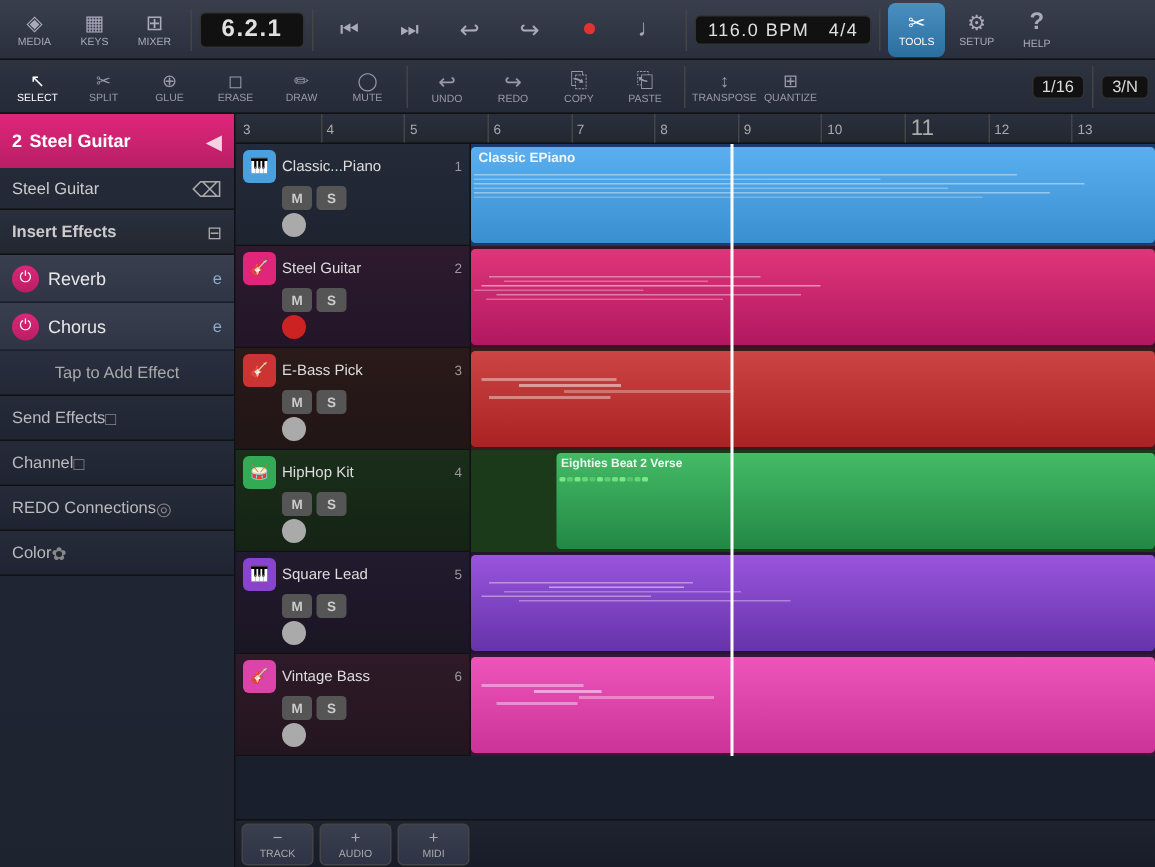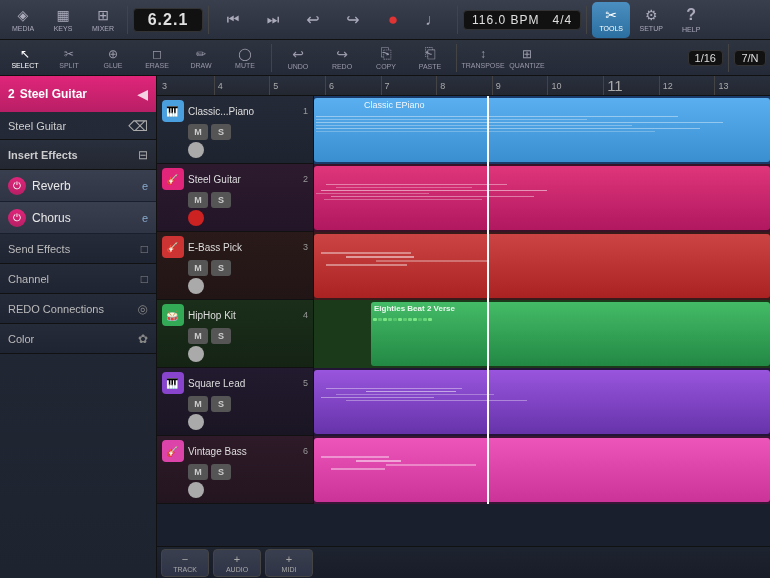--- a/index.html
+++ b/index.html
@@ -225,21 +225,20 @@
       border-bottom: 1px solid #111;
       font-size: 11px;
       color: #aaa;
       cursor: pointer;
     }
 
     
     .collapsed-row {
       display: flex;
       align-items: center;
-      justify-content: space-between;
       padding: 4px 8px;
       height: 30px;
       background: linear-gradient(180deg, #262b3a 0%, #1f2432 100%);
       border-bottom: 1px solid #111;
       cursor: pointer;
     }
     .collapsed-label { font-size: 11px; color: #bbb; font-weight: 500; }
     .collapsed-icon { font-size: 12px; color: #888; }
 
     
@@ -482,21 +481,21 @@
   </button>
   <button class="tool-btn">
     <span class="icon">⊞</span>
     <span class="label">QUANTIZE</span>
   </button>
 
   <div class="toolbar-spacer"></div>
 
   <div class="fraction-display">1/16</div>
   <div class="divider-v"></div>
-  <div class="fraction-display">7/N</div>
+  <div class="fraction-display">3/N</div>
 </div>
 
 <div class="main-area">
 
   <div class="left-panel">
 
     <div class="track-header">
       <div class="track-name-num">
         <span>2</span>
         <span>Steel Guitar</span>
@@ -519,20 +518,23 @@
       <span class="effect-name">Reverb</span>
       <span class="effect-edit">e</span>
     </div>
 
     <div class="effect-item">
       <div class="effect-power">⏻</div>
       <span class="effect-name">Chorus</span>
       <span class="effect-edit">e</span>
     </div>
 
+    <div class="add-effect-btn">
+      <span>Tap to Add Effect</span>
+    </div>
 
     <div class="collapsed-row">
       <span class="collapsed-label">Send Effects</span>
       <span class="collapsed-icon">□</span>
     </div>
 
     <div class="collapsed-row">
       <span class="collapsed-label">Channel</span>
       <span class="collapsed-icon">□</span>
     </div>
@@ -583,21 +585,21 @@
           </div>
           <div style="display:flex; gap:3px; align-items:center; margin-left:26px;">
             <div class="ms-btn m-btn">M</div>
             <div class="ms-btn s-btn">S</div>
           </div>
           <div style="width:16px; height:16px; border-radius:50%; background:#aaa; margin-left:26px; cursor:pointer;"></div>
         </div>
         <div class="track-content" style="position:relative; height:68px; background:#1a3a6a; overflow:hidden;">
 
           <div style="position:absolute; top:2px; left:0; right:0; bottom:2px; background:linear-gradient(180deg,#5aaff0,#3a8fd0); border-radius:3px; overflow:hidden;">
-            <div style="position:absolute; top:2px; left:5px; font-size:9px; color:rgba(255,255,255,0.9); font-weight:normal; white-space:nowrap;margin-left:45px;">Classic EPiano</div>
+            <div style="position:absolute; top:2px; left:5px; font-size:9px; color:rgba(255,255,255,0.9); font-weight:bold; white-space:nowrap;">Classic EPiano</div>
 
             <div style="position:absolute; top:14px; left:0; right:0; bottom:0; overflow:hidden; padding:2px;">
               <div style="height:1px; background:rgba(255,255,255,0.4); margin:2px 0; width:80%;"></div>
               <div style="height:1px; background:rgba(255,255,255,0.3); margin:2px 0; width:60%;"></div>
               <div style="height:1px; background:rgba(255,255,255,0.4); margin:2px 0; width:90%;"></div>
               <div style="height:1px; background:rgba(255,255,255,0.3); margin:2px 0; width:70%;"></div>
               <div style="height:1px; background:rgba(255,255,255,0.4); margin:2px 0; width:85%;"></div>
               <div style="height:1px; background:rgba(255,255,255,0.25); margin:2px 0; width:75%;"></div>
             </div>
           </div>

